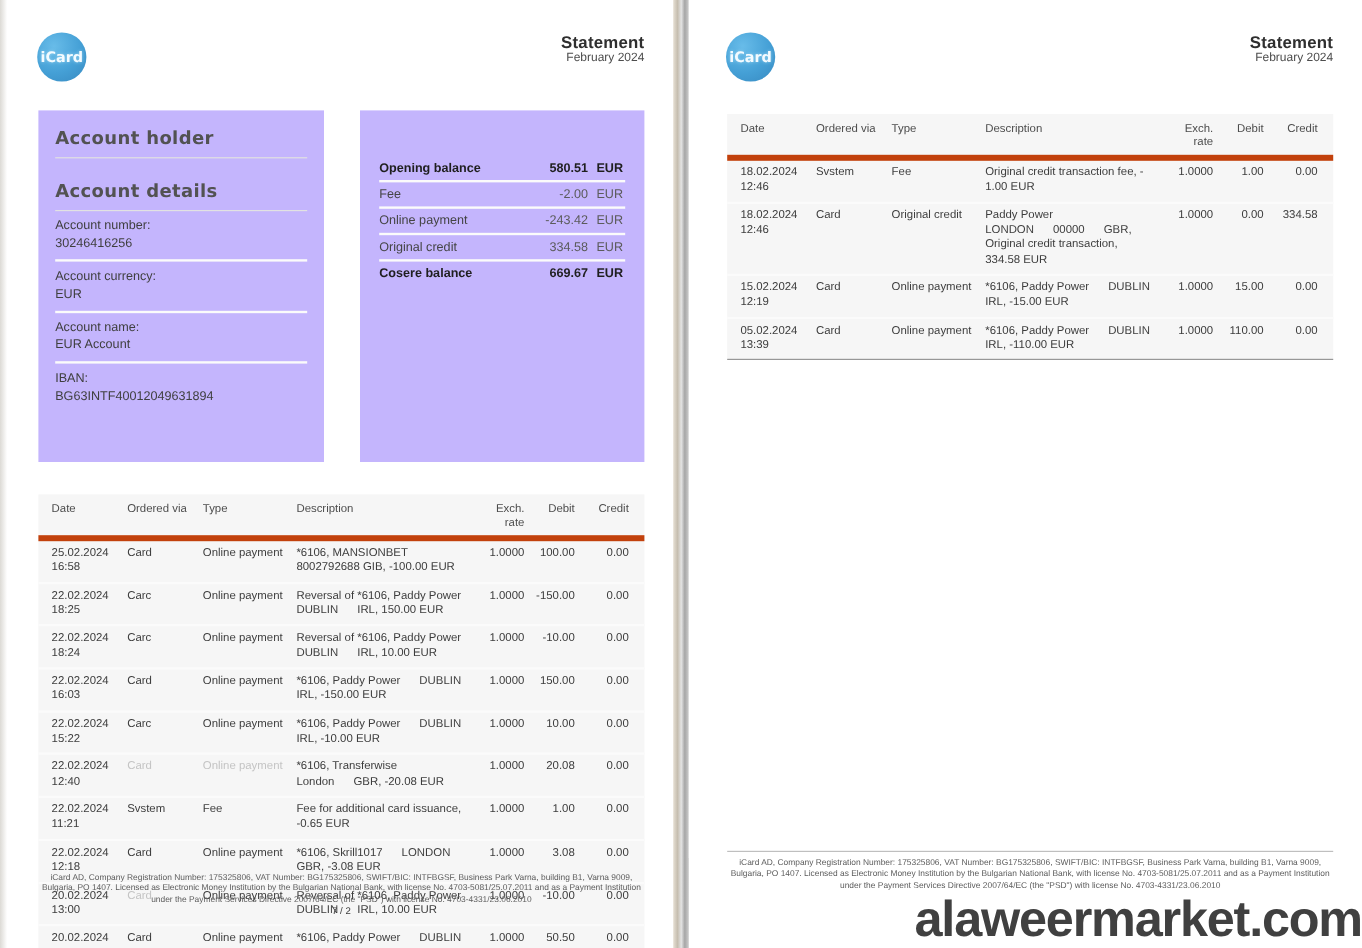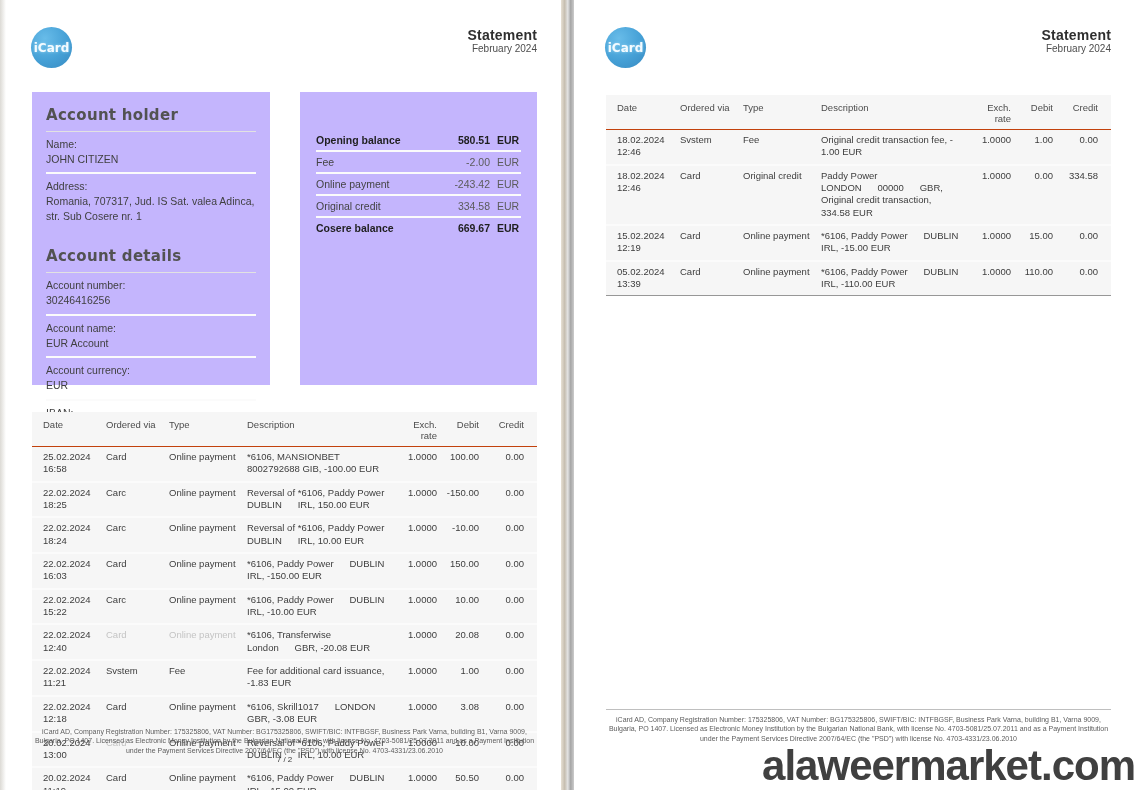--- a/index.html
+++ b/index.html
@@ -43,21 +43,21 @@
   .sum-row .sum-amount { display:inline-block; min-width:50px; text-align:right; }
   .sum-row .sum-cur { display:inline-block; width:24px; text-align:left; margin-left:7px; }
   .sum-row:not(.strong) .sum-amount, .sum-row:not(.strong) .sum-cur { color:#5b5b5b; }
 
   
   .tx-table { position:absolute; left:32px; width:505px; background:#f6f6f6;
     font-size:9.5px; color:#3d3d3d; border-bottom:1px solid #979797; }
   .tx-left  { top:412px; }
   .tx-right { top:95px; }
   .tx-head, .tx-row { display:grid; grid-template-columns:74px 63px 78px 150px 48px 45px 47px; }
-  .tx-head { padding:7px 0 5px; color:#4c4c4c; border-bottom:1px solid #c2410c; }
+  .tx-head { padding:7px 0 5px; color:#4c4c4c; border-bottom:5px solid #c2410c; }
   .tx-row  { padding:4px 0 5px; border-bottom:2px solid #fbfbfb; line-height:1.3; }
   .tx-row:last-child { border-bottom:none; }
   .tx-head > :nth-child(1), .tx-row > :nth-child(1) { padding-left:11px; }
   .tx-head > :nth-child(5), .tx-row > :nth-child(5) { text-align:right; padding-right:8px; }
   .tx-head > :nth-child(6), .tx-row > :nth-child(6) { text-align:right; padding-right:11px; }
   .tx-head > :nth-child(7), .tx-row > :nth-child(7) { text-align:right; padding-right:13px; }
   .c-date { white-space:pre-line; }
   .c-desc { white-space:pre-wrap; }
   .faded { color:#c4c4c4; }
 
@@ -83,44 +83,33 @@
     <div class="logo">
       <span>iCard</span>
     </div>
     <div class="stmt">
       <div class="stmt-title">Statement</div>
       <div class="stmt-period">February 2024</div>
     </div>
 
     <div class="info-box box-holder">
       <h2 class="sec">Account holder</h2>
-      <div>
-          <div class="field">
-            <div class="field-label">Name:</div>
-            <div class="field-value">JOHN CITIZEN</div>
-          </div>
-          <div class="field">
-            <div class="field-label">Address:</div>
-            <div class="field-value">Romania, 707317, Jud. IS Sat. valea Adinca,
-str. Sub Cosere nr. 1</div>
-          </div>
-        </div>
       <h2 class="sec details">Account details</h2>
       <div>
           <div class="field">
             <div class="field-label">Account number:</div>
             <div class="field-value">30246416256</div>
           </div>
           <div class="field">
+            <div class="field-label">Account currency:</div>
+            <div class="field-value">EUR</div>
+          </div>
+          <div class="field">
             <div class="field-label">Account name:</div>
             <div class="field-value">EUR Account</div>
-          </div>
-          <div class="field">
-            <div class="field-label">Account currency:</div>
-            <div class="field-value">EUR</div>
           </div>
           <div class="field">
             <div class="field-label">IBAN:</div>
             <div class="field-value">BG63INTF40012049631894</div>
           </div>
         </div>
     </div>
 
     <div class="info-box box-summary">
         <div class="sum-row strong">
@@ -221,21 +210,21 @@
             <span class="td c-exch">1.0000</span>
             <span class="td c-debit">20.08</span>
             <span class="td c-credit">0.00</span>
           </div>
           <div class="tx-row">
             <span class="td c-date">22.02.2024
 11:21</span>
             <span class="td c-via">Svstem</span>
             <span class="td c-type">Fee</span>
             <span class="td c-desc">Fee for additional card issuance,
--1.83 EUR</span>
+-0.65 EUR</span>
             <span class="td c-exch">1.0000</span>
             <span class="td c-debit">1.00</span>
             <span class="td c-credit">0.00</span>
           </div>
           <div class="tx-row">
             <span class="td c-date">22.02.2024
 12:18</span>
             <span class="td c-via">Card</span>
             <span class="td c-type">Online payment</span>
             <span class="td c-desc">*6106, Skrill1017      LONDON

